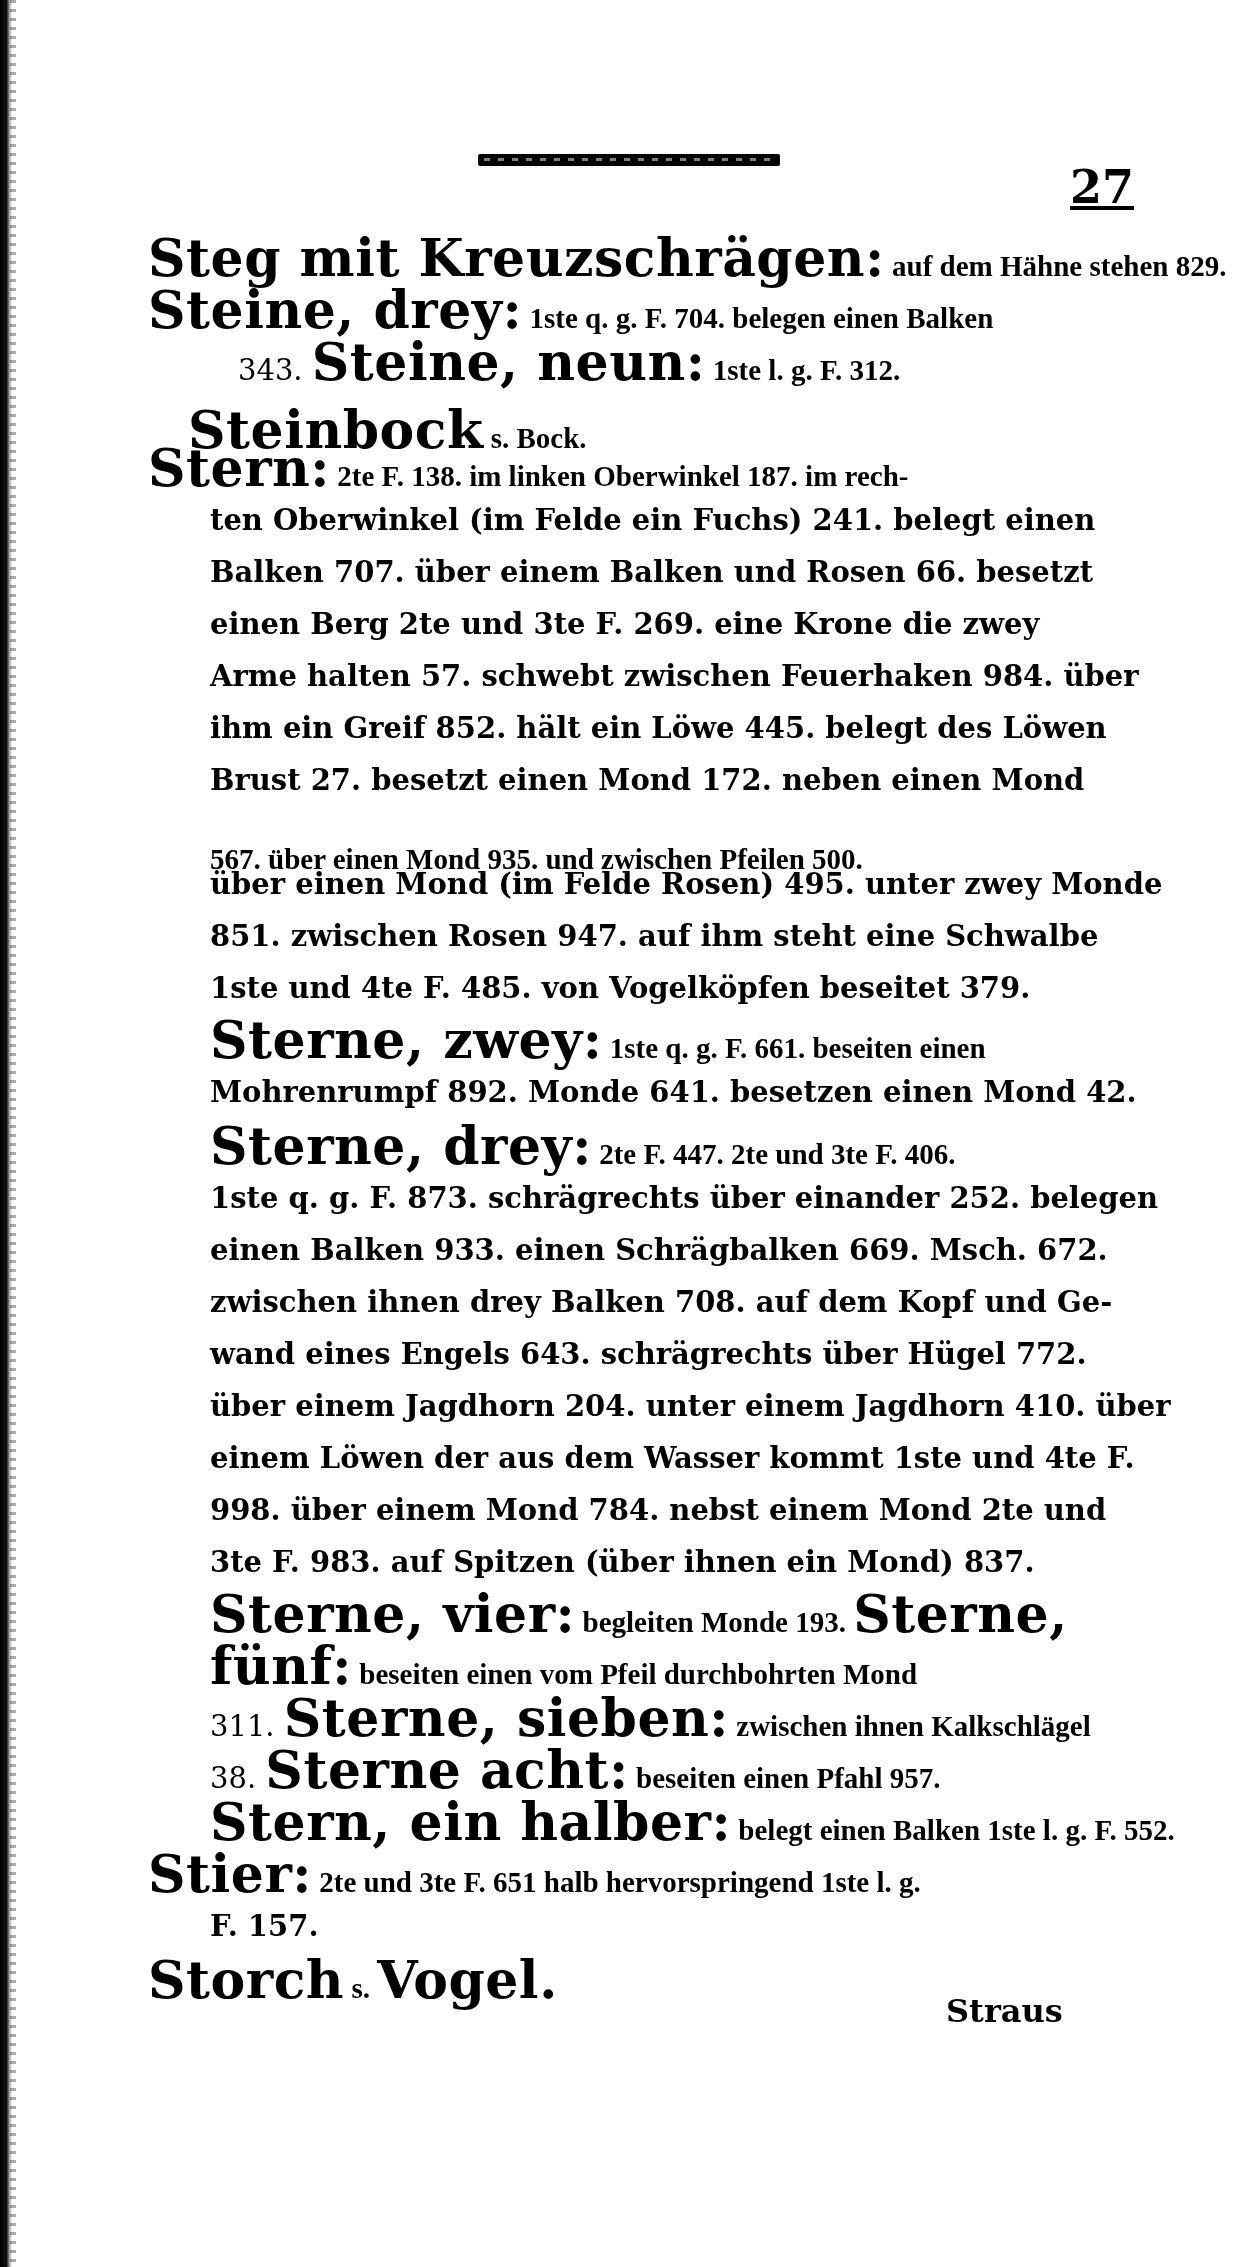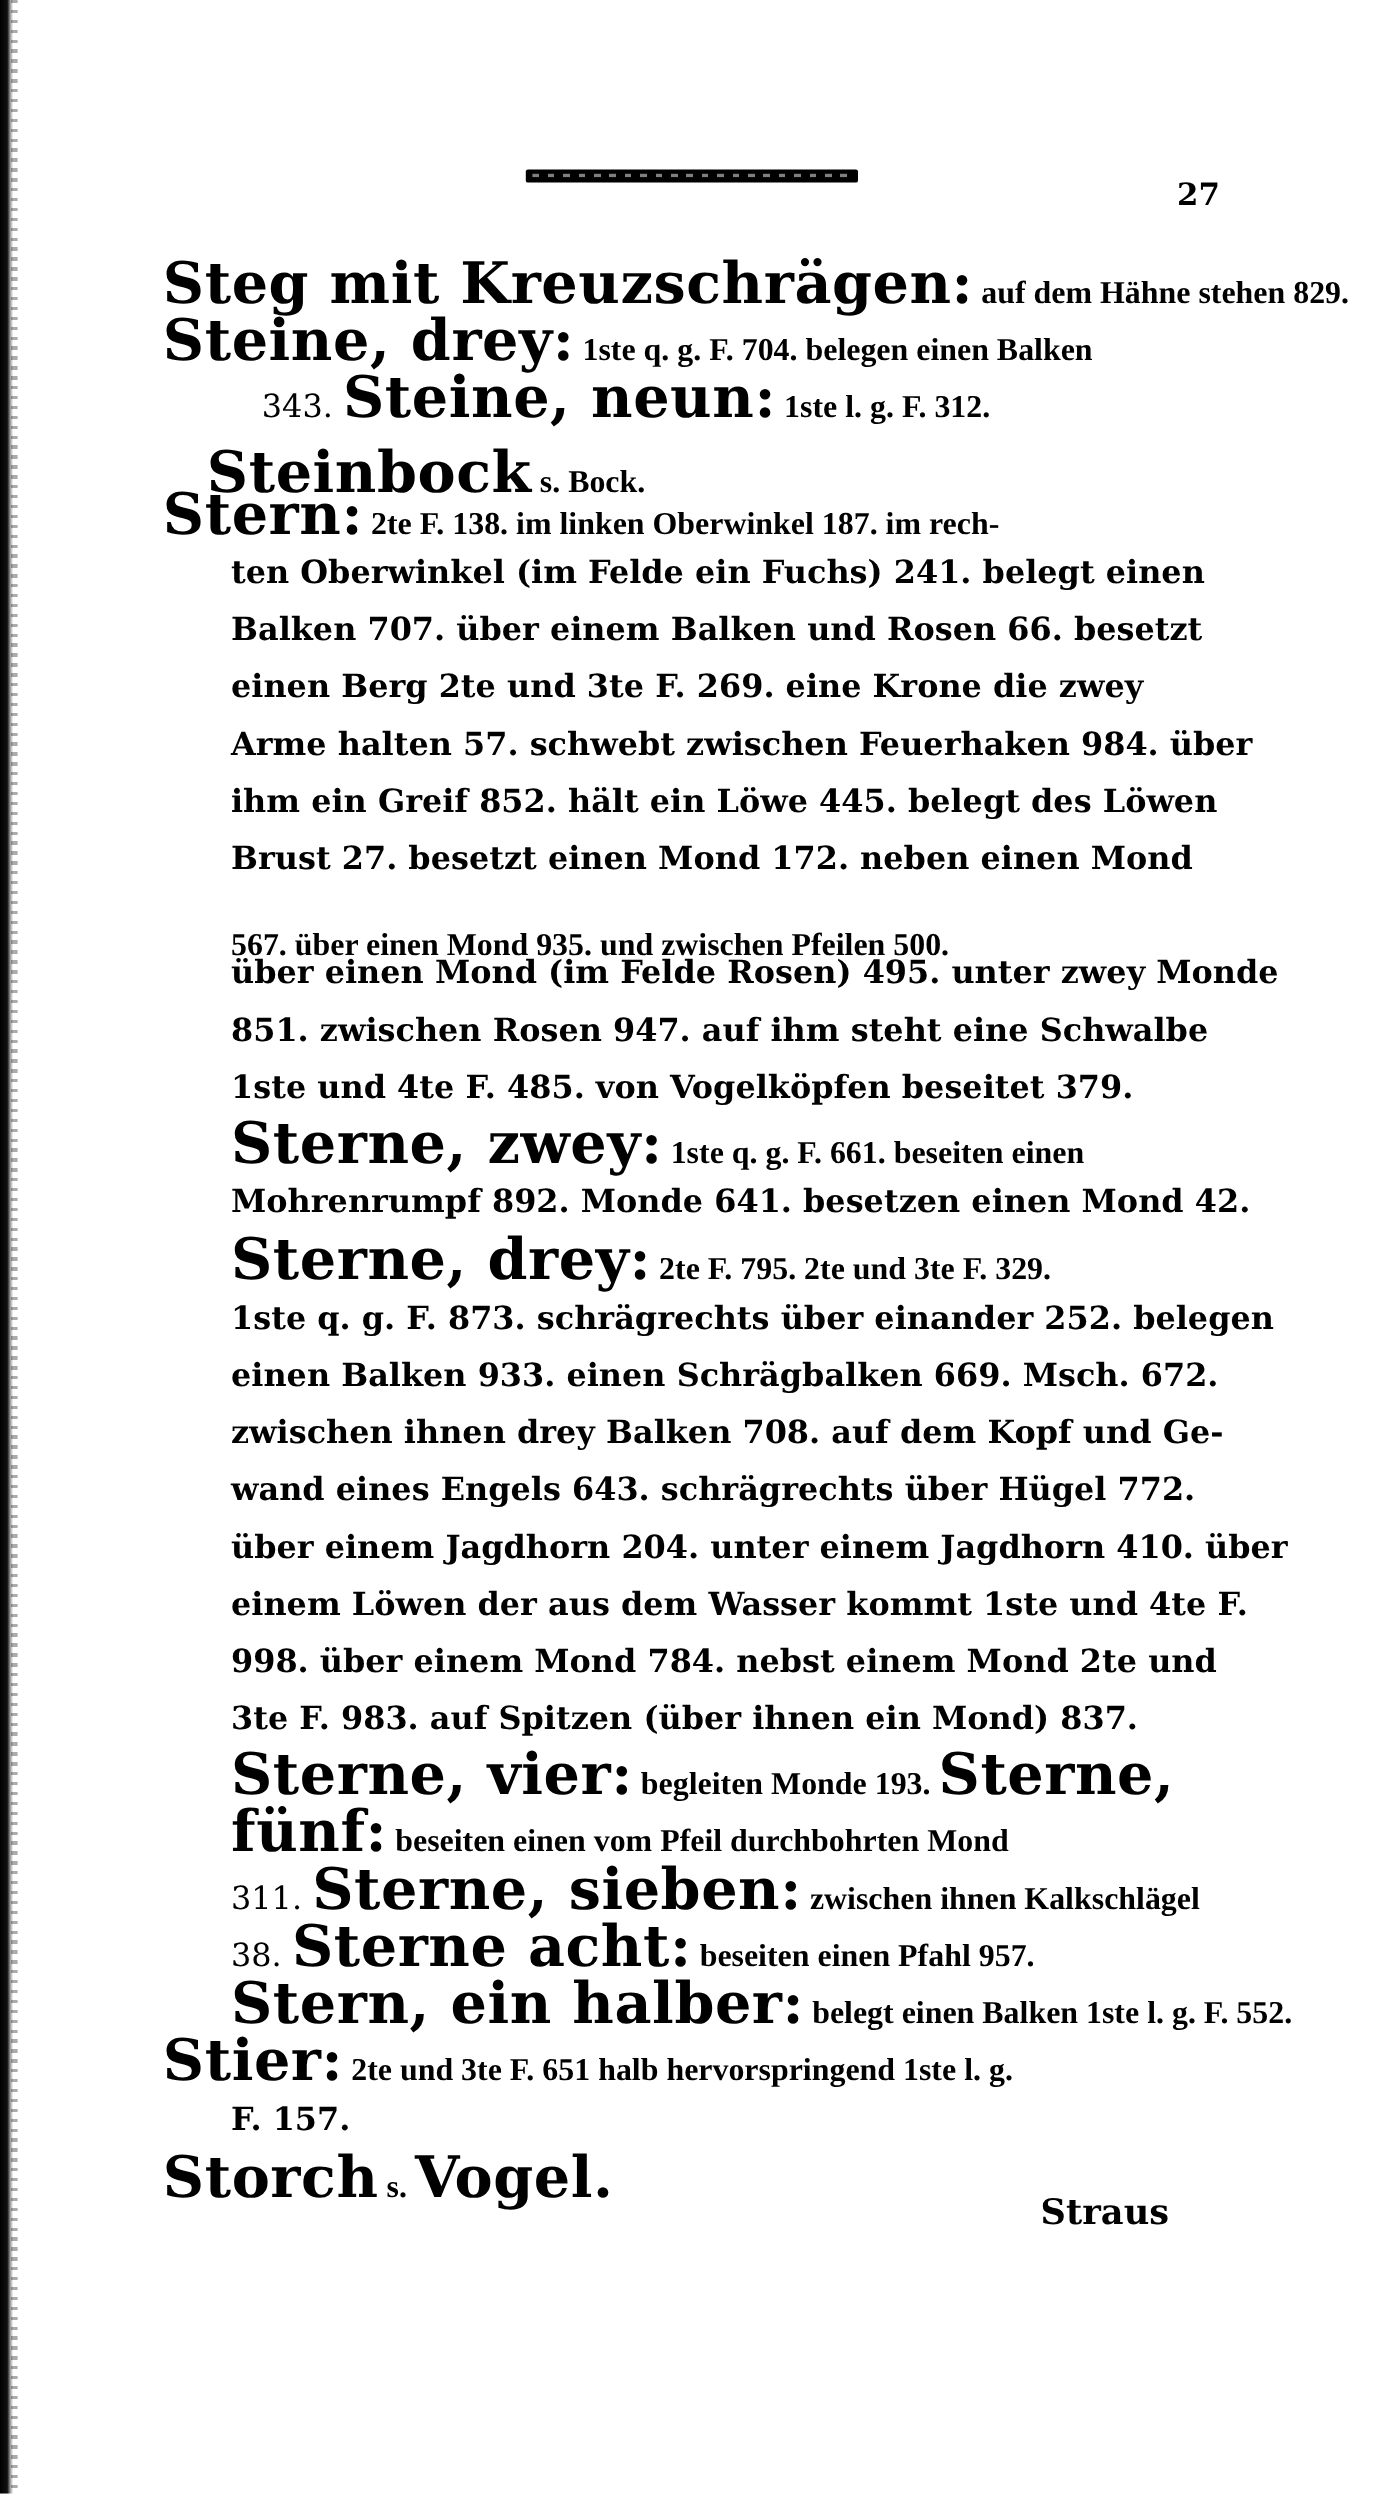--- a/index.html
+++ b/index.html
@@ -21,21 +21,21 @@
       position: absolute; left: 478px; top: 154px; width: 302px; height: 12px;
       background: #000; border-radius: 2px;
     }
     .head-rule::after {
       content: ""; position: absolute; left: 6px; right: 6px; top: 4px; height: 3px;
       background: repeating-linear-gradient(to right, #fff 0 6px, rgba(255,255,255,0) 6px 14px);
       opacity: 0.5;
     }
     .page-number {
       position: absolute; left: 1070px; top: 160px;
-      font-family: "DejaVu Serif", serif; font-weight: bold; font-size: 28px;
+      font-family: "DejaVu Serif", serif; font-weight: bold; font-size: 46px; text-decoration: underline;
     }
     .text-block {
       position: absolute; left: 148px; top: 232px; width: 980px;
     }
     .line {
       position: absolute; white-space: nowrap; height: 52px; line-height: 52px;
       font-size: 29px; font-weight: bold;
     }
     .line .hw {
       font-size: 52px; font-weight: bold; letter-spacing: 0.5px;
@@ -91,21 +91,21 @@
   <div class="line body-text" style="left:62px; top:626px;">über einen Mond (im Felde Rosen) 495. unter zwey Monde</div>
   <div class="line body-text" style="left:62px; top:678px;">851. zwischen Rosen 947. auf ihm steht eine Schwalbe</div>
   <div class="line body-text" style="left:62px; top:730px;">1ste und 4te F. 485. von Vogelköpfen beseitet 379.</div>
 
   <div class="line" style="left:62px; top:782px;">
     <span class="hw">Sterne, zwey:</span><span class="body-text"> 1ste q. g. F. 661. beseiten einen</span>
   </div>
   <div class="line body-text" style="left:62px; top:834px;">Mohrenrumpf 892. Monde 641. besetzen einen Mond 42.</div>
 
   <div class="line" style="left:62px; top:888px;">
-    <span class="hw">Sterne, drey:</span><span class="body-text"> 2te F. 795. 2te und 3te F. 329.</span>
+    <span class="hw">Sterne, drey:</span><span class="body-text"> 2te F. 447. 2te und 3te F. 406.</span>
   </div>
   <div class="line body-text" style="left:62px; top:940px;">1ste q. g. F. 873. schrägrechts über einander 252. belegen</div>
   <div class="line body-text" style="left:62px; top:992px;">einen Balken 933. einen Schrägbalken 669. Msch. 672.</div>
   <div class="line body-text" style="left:62px; top:1044px;">zwischen ihnen drey Balken 708. auf dem Kopf und Ge-</div>
   <div class="line body-text" style="left:62px; top:1096px;">wand eines Engels 643. schrägrechts über Hügel 772.</div>
   <div class="line body-text" style="left:62px; top:1148px;">über einem Jagdhorn 204. unter einem Jagdhorn 410. über</div>
   <div class="line body-text" style="left:62px; top:1200px;">einem Löwen der aus dem Wasser kommt 1ste und 4te F.</div>
   <div class="line body-text" style="left:62px; top:1252px;">998. über einem Mond 784. nebst einem Mond 2te und</div>
   <div class="line body-text" style="left:62px; top:1304px;">3te F. 983. auf Spitzen (über ihnen ein Mond) 837.</div>
 

